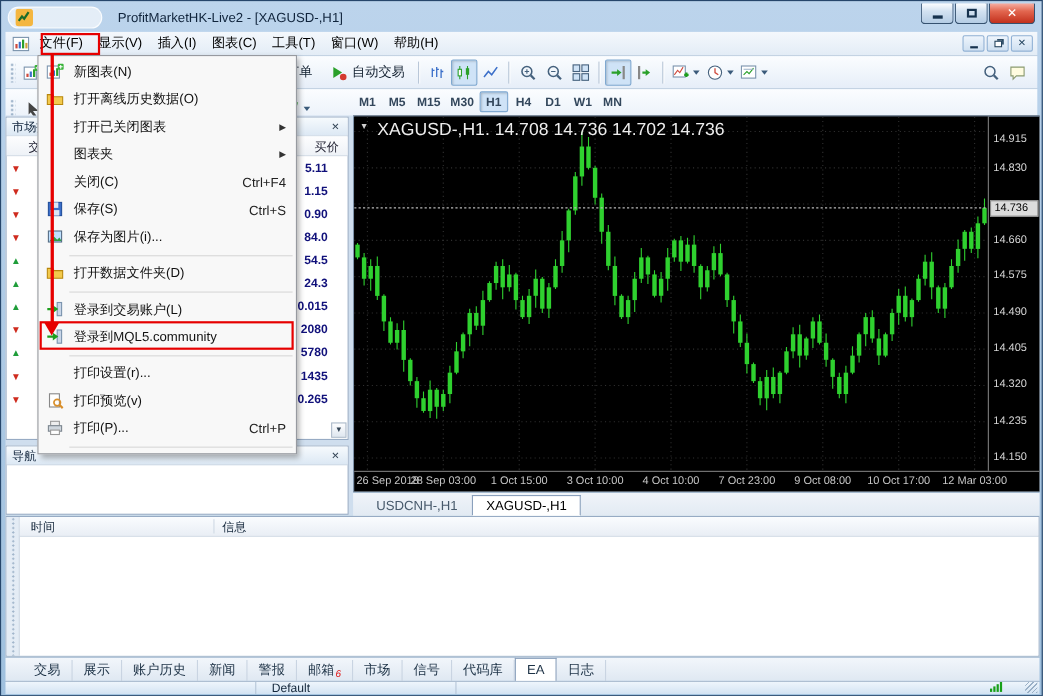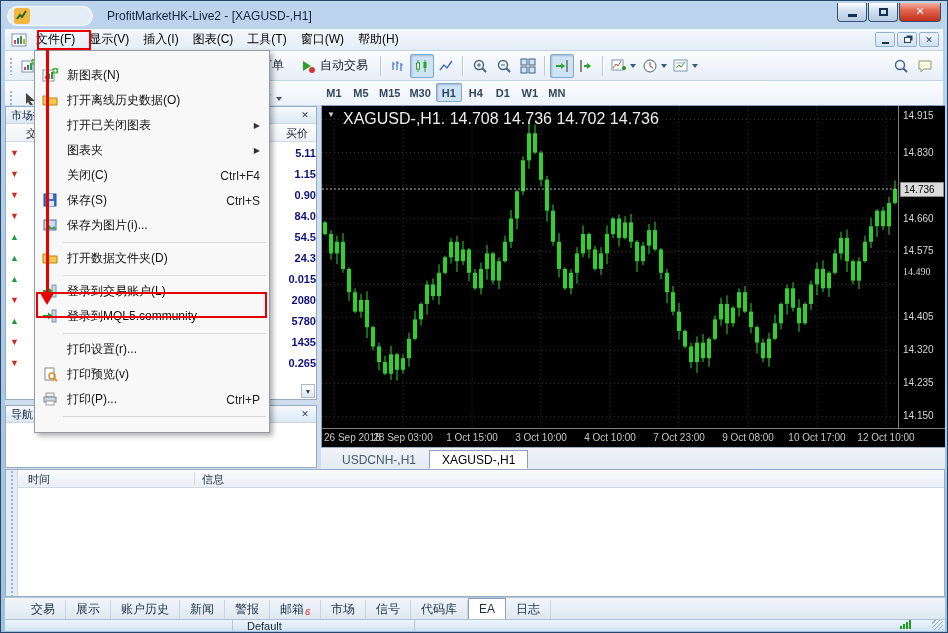--- a/index.html
+++ b/index.html
@@ -43,21 +43,21 @@
 .pclose{margin-left:auto;font-size:9px;color:#345;width:12px;text-align:center}
 #market-panel{left:0;top:1px;width:312px;height:294px}
 #nav-panel{left:0;top:300px;width:312px;height:63px}
 .mcols{height:18px;background:linear-gradient(#fdfdfe,#eef2f7);border-bottom:1px solid #d4dde7;position:relative;font-size:11px;color:#223}
 .mcols .c0{position:absolute;left:20px;top:2px}
 .mcols .c1{position:absolute;right:52px;top:2px}
 .mcols .c2{position:absolute;right:8px;top:2px}
 .mrow{height:21px;display:flex;align-items:center}
 .micon{width:12px;margin-left:4px;font-size:9px;line-height:12px}
 .micon.up{color:#1f9d3a}.micon.down{color:#cf2b1e}
-.mprice{margin-left:auto;font-size:11px;font-weight:bold;color:#10107a}
+.mprice{margin-left:auto;margin-right:18px;font-size:11px;font-weight:bold;color:#10107a}
 .mw-down{position:absolute;bottom:1px;right:1px;width:14px;height:14px;background:linear-gradient(#fdfdfe,#dfe7f0);border:1px solid #aab8c8;font-size:7px;display:flex;align-items:center;justify-content:center;color:#345}
 
 .chartwin{position:absolute;left:316px;top:0;width:624px;height:342px;background:#000;border-left:1px solid #8aa0ba;border-top:1px solid #8aa0ba}
 .plot{position:absolute;left:0;top:0;width:576px;height:322px}
 .yaxis{position:absolute;left:576px;top:0;width:47px;height:322px;border-left:1px solid #7d7d7d;color:#d6d6d6;font-size:10px}
 .ylab{position:absolute;left:4px}
 .badge{position:absolute;left:1px;right:1px;height:15px;background:#dcdcdc;color:#000;border:1px solid #8d8d8d;font-size:10px;display:flex;align-items:center;padding-left:3px}
 .taxis{position:absolute;left:0;top:322px;width:623px;height:19px;border-top:1px solid #7d7d7d;color:#c6c6c6;font-size:10px}
 .xlab{position:absolute;top:3px;white-space:nowrap;transform:translateX(-50%)}
 .chart-info{position:absolute;left:21px;top:4px;color:#ededed;font-size:16px}
@@ -78,21 +78,21 @@
 .btab.active{background:#fff;border:1px solid #8aa0bc;border-bottom:none;height:21px}
 .mailbadge{color:#e01414;font-size:9px;margin-left:1px;align-self:flex-end;padding-bottom:2px}
 
 .sbar{position:absolute;left:4px;top:618px;width:940px;height:12px;background:linear-gradient(#eef5fc,#d3e3f3);border-top:1px solid #aebfd2;display:flex;align-items:center;font-size:11px;color:#15283c}
 .sseg{height:100%;border-right:1px solid #b6c6d8;display:flex;align-items:center}
 .s0{width:228px}.s1{width:182px;padding-left:14px}.s2{flex:1;border-right:none;position:relative}
 .signal{position:absolute;right:34px;bottom:2px;display:flex;align-items:flex-end;gap:1px}
 .signal b{width:2px;background:#18a018;display:block}
 .sgrip{position:absolute;right:2px;bottom:1px;width:11px;height:10px;background:repeating-linear-gradient(135deg,transparent 0 2px,#9ab0c6 2px 3px)}
 
-.dropdown{position:absolute;left:33px;top:49px;width:236px;background:#f8f8f8;border:1px solid #979aa0;box-shadow:3px 3px 5px rgba(0,0,0,.3);padding:12px 0;z-index:40}
+.dropdown{position:absolute;left:33px;top:49px;width:236px;background:#f8f8f8;border:1px solid #979aa0;box-shadow:3px 3px 5px rgba(0,0,0,.3);padding:2px 0;z-index:40}
 .ditem{position:relative;height:25px;display:flex;align-items:center;padding-left:32px;padding-right:9px;color:#111;font-size:12px}
 .dshort{margin-left:auto;color:#222}
 .dsub{margin-left:auto;font-size:8px;color:#333}
 .dsep{height:8px;position:relative}
 .dsep::after{content:"";position:absolute;left:28px;right:3px;top:4px;border-top:1px solid #d8d8d8}
 .dicon{position:absolute;left:7px;top:4px;width:16px;height:16px}
 
 .anno{position:absolute;border:2px solid #e60000;z-index:60}
 #annoMenu{left:36px;top:29px;width:54px;height:20px}
 #annoItem{left:35px;top:291px;width:231px;height:26px}
@@ -671,40 +671,40 @@
             <rect x="565" y="97.0" width="4" height="23.3" fill="#2fd12f"></rect>
             <line x1="573" y1="74.5" x2="573" y2="98.5" stroke="#2fd12f"></line>
             <rect x="571" y="83.0" width="4" height="14.0" fill="#2fd12f"></rect>
             <line x1="0" y1="83.0" x2="576" y2="83.0" stroke="#b8b8b8" stroke-dasharray="2,2"></line>
           </svg>
         </div>
       <span class="octbtn">▼</span>
       <span class="chart-info">XAGUSD-,H1. 14.708 14.736 14.702 14.736</span>
       <div class="yaxis" id="yaxis">
         <div class="badge" id="pbadge" style="top: 76px;">14.736</div>
-      <div class="ylab" style="top: 4px;">14.915</div>
+      <div class="ylab" style="top: 15px;">14.915</div>
           <div class="ylab" style="top: 41px;">14.830</div>
           <div class="ylab" style="top: 107px;">14.660</div>
           <div class="ylab" style="top: 139px;">14.575</div>
-          <div class="ylab" style="top: 160px; font-family: Liberation Serif, serif;">14.490</div>
+          <div class="ylab" style="top: 172px;">14.490</div>
           <div class="ylab" style="top: 205px;">14.405</div>
           <div class="ylab" style="top: 238px;">14.320</div>
           <div class="ylab" style="top: 271px;">14.235</div>
           <div class="ylab" style="top: 304px;">14.150</div>
         </div>
       <div class="taxis" id="taxis">
           <div class="xlab" style="left: 2px; transform: none;">26 Sep 2018</div>
           <div class="xlab" style="left: 81px;">28 Sep 03:00</div>
           <div class="xlab" style="left: 150px;">1 Oct 15:00</div>
           <div class="xlab" style="left: 219px;">3 Oct 10:00</div>
           <div class="xlab" style="left: 288px;">4 Oct 10:00</div>
           <div class="xlab" style="left: 357px;">7 Oct 23:00</div>
           <div class="xlab" style="left: 426px;">9 Oct 08:00</div>
           <div class="xlab" style="left: 495px;">10 Oct 17:00</div>
-          <div class="xlab" style="left: 564px;">12 Oct 10:00</div>
+          <div class="xlab" style="left: 564px;">12 Mar 03:00</div>
         </div>
     </div>
 
     <div class="tabstrip" id="ctabs">
         <span class="ctab">USDCNH-,H1</span>
         <span class="ctab active">XAGUSD-,H1</span>
       </div>
   </div>
 
   <div class="terminal">

